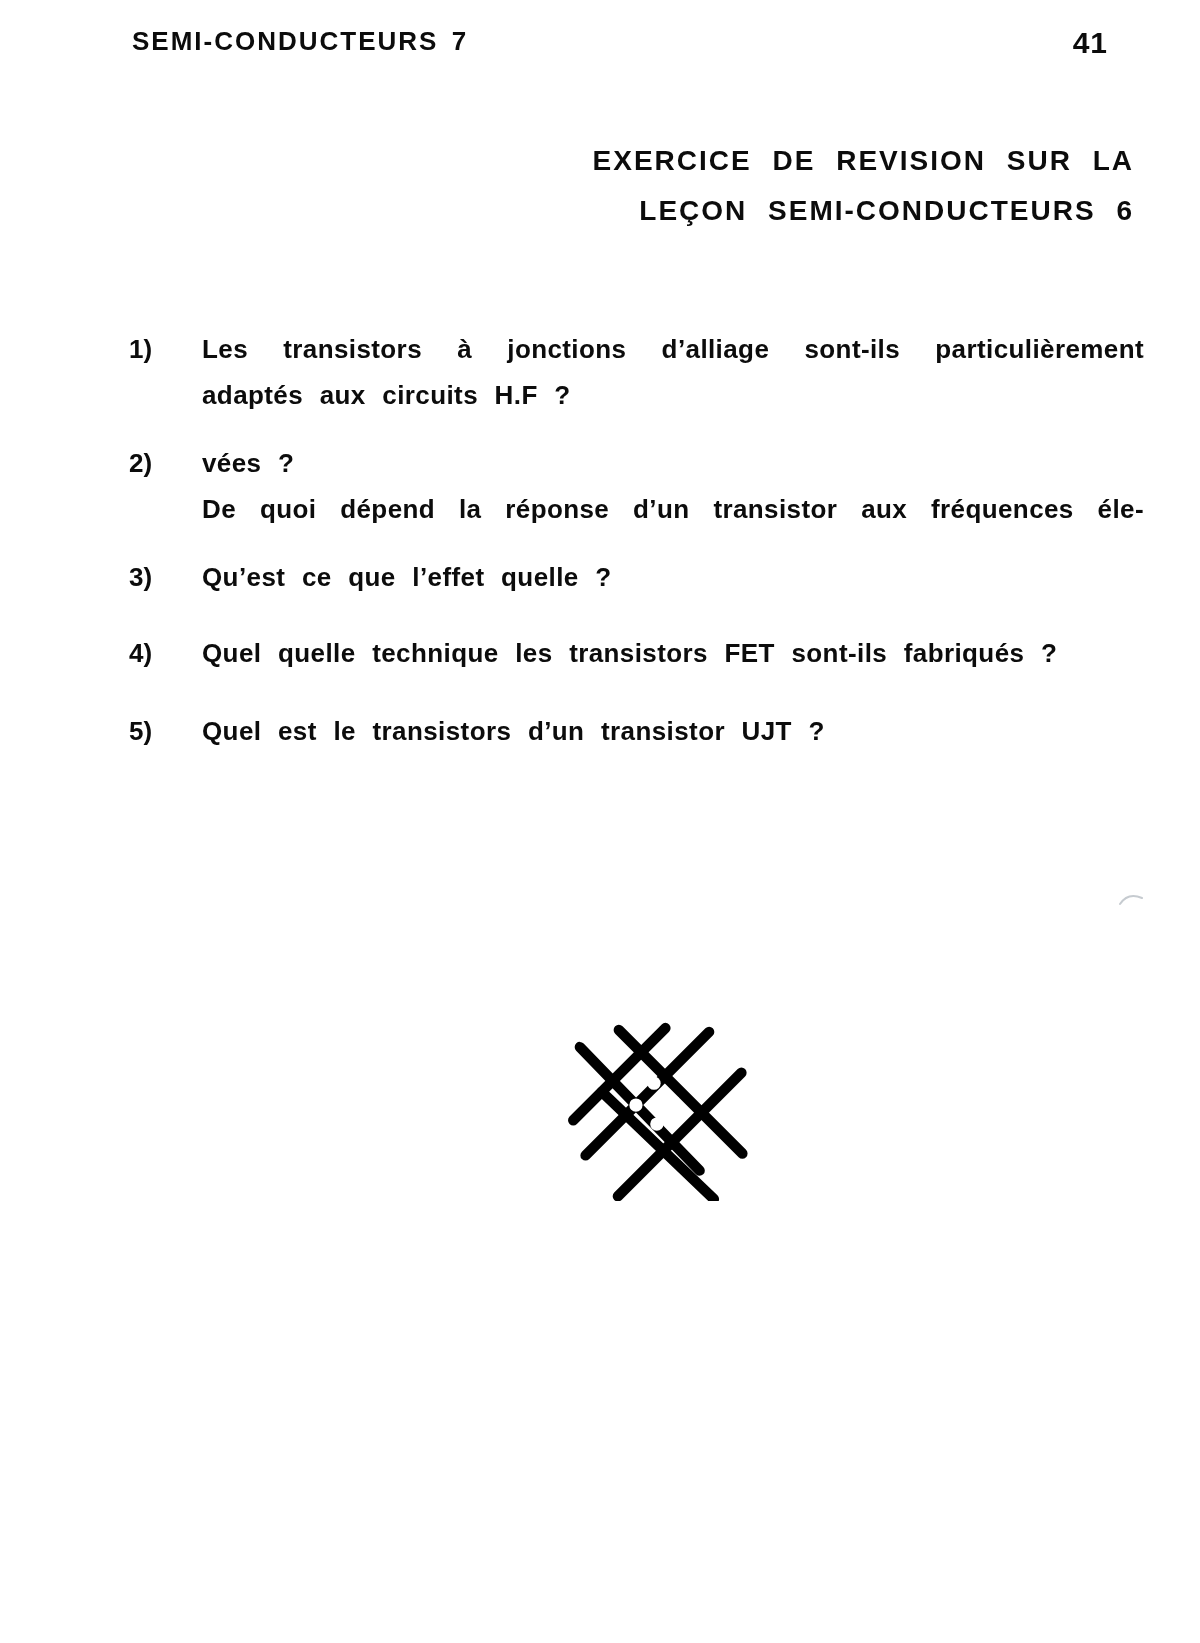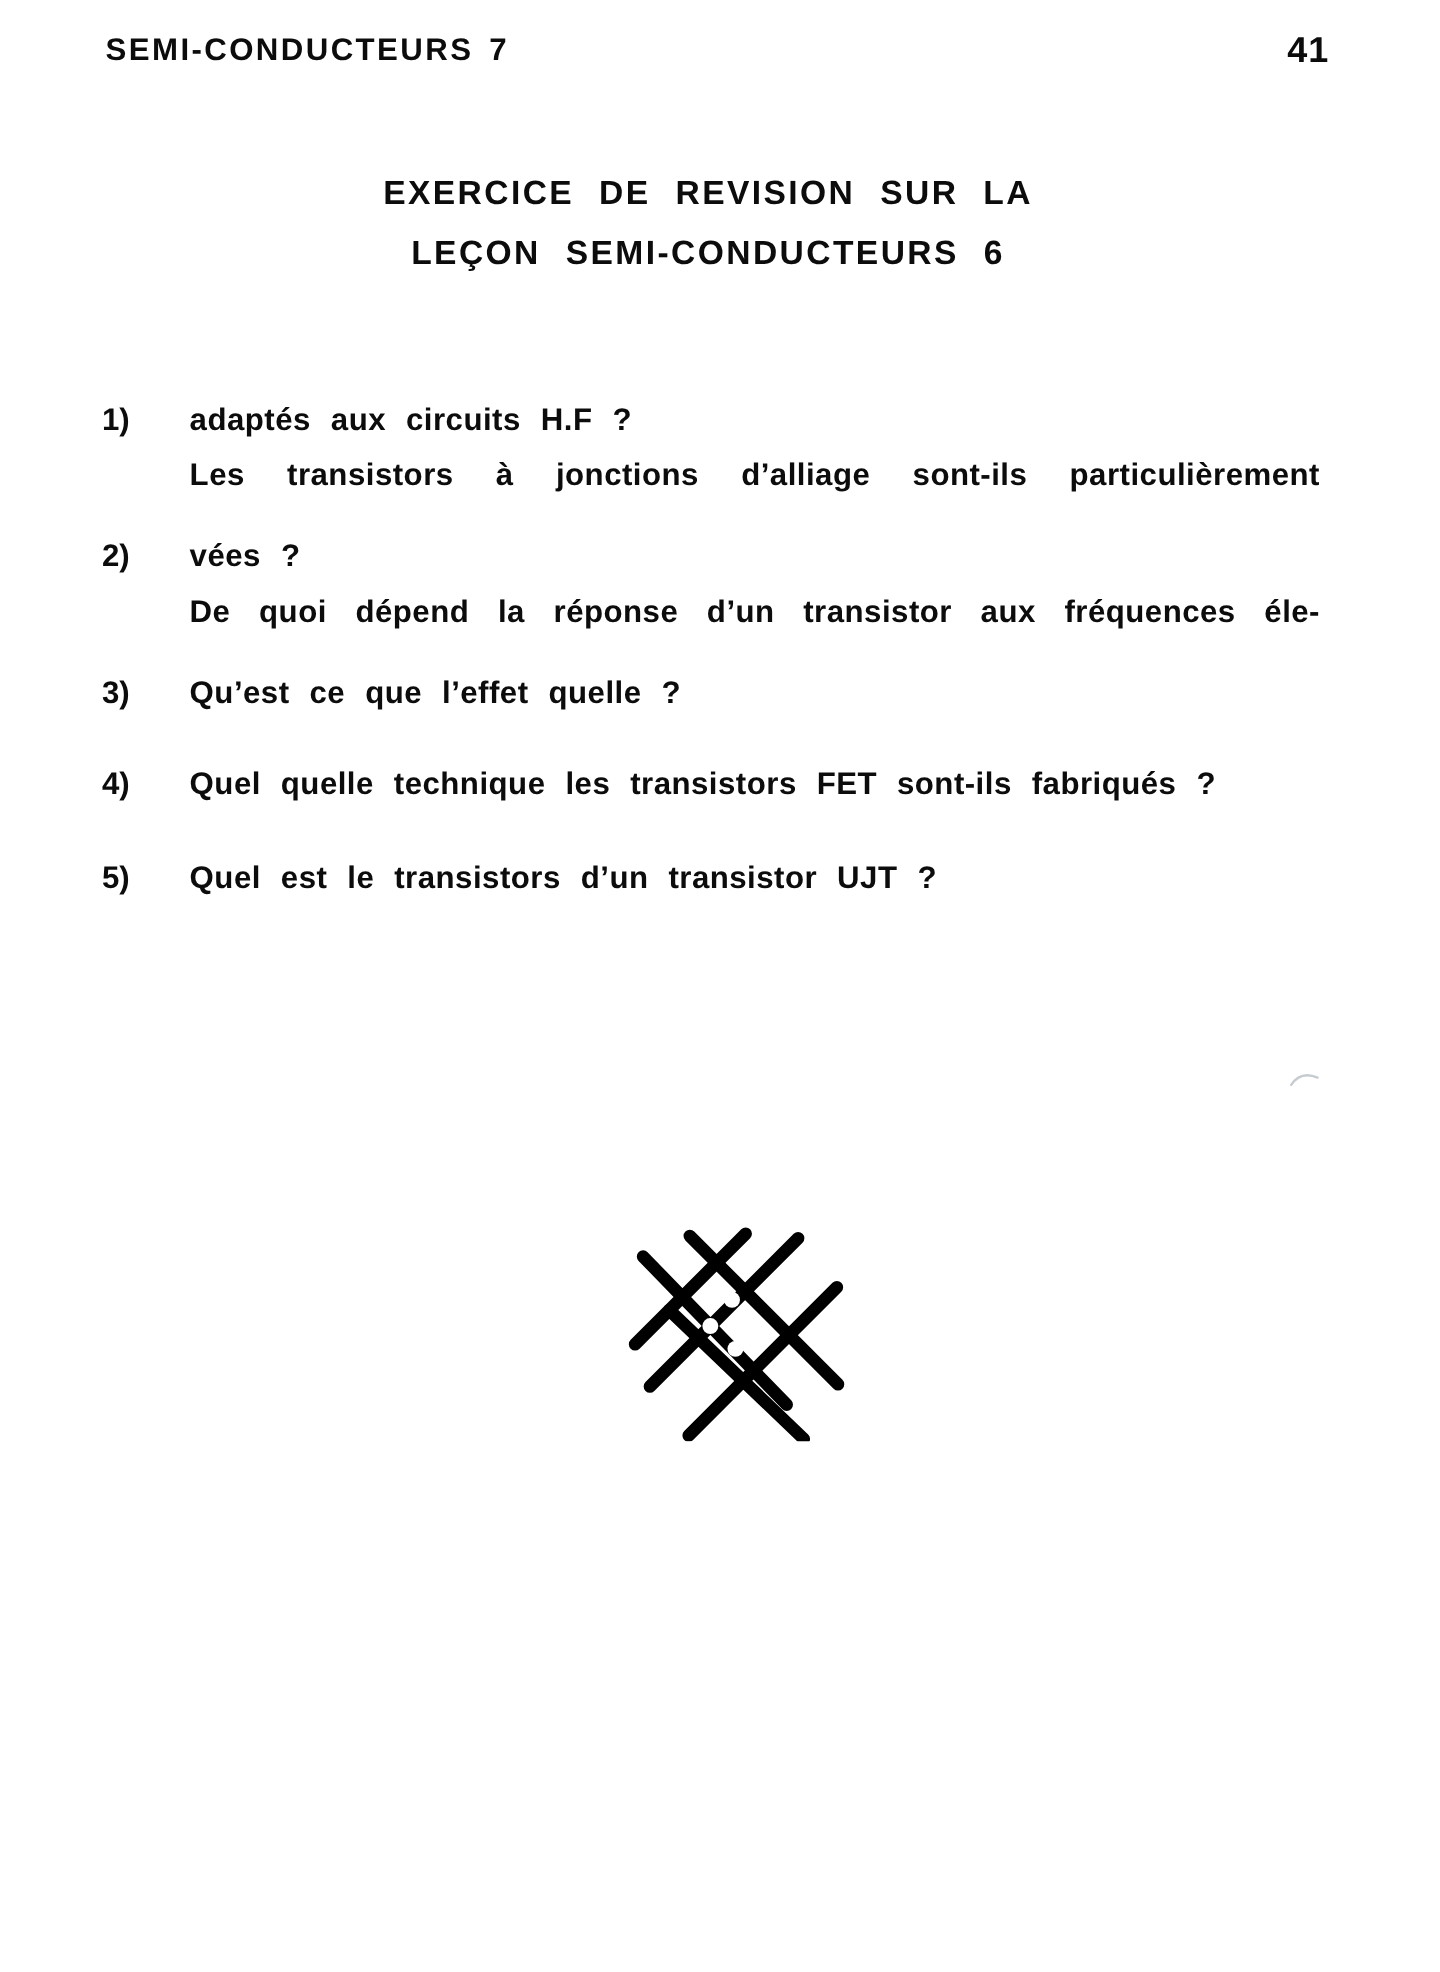--- a/index.html
+++ b/index.html
@@ -3,33 +3,33 @@
 <meta charset="utf-8">
 <style>
   html,body{margin:0;padding:0;}
   body{
     width:1200px;height:1643px;position:relative;
     background:#ffffff;overflow:hidden;
     font-family:"Liberation Sans","DejaVu Sans",sans-serif;
     color:#0c0c0c;
     -webkit-font-smoothing:antialiased;
   }
-  .page{position:absolute;inset:0;}
+  .page{position:absolute;inset:0;margin-left:44px;}
   .header-left{
     position:absolute;left:88px;top:26px;
     font-size:26px;font-weight:700;letter-spacing:2px;word-spacing:4px;
     white-space:nowrap;
   }
   .page-number{
     position:absolute;right:92px;top:26px;
     font-size:30px;font-weight:700;letter-spacing:1px;
   }
   .title-block{
     position:absolute;left:90px;top:136px;width:1000px;
-    text-align:center;
+    text-align:right;
   }
   .title-line{
     font-size:28px;font-weight:700;line-height:50px;
     letter-spacing:2px;word-spacing:11px;white-space:nowrap;
   }
   .q{
     position:absolute;left:85px;width:1015px;
     display:flex;align-items:flex-start;
   }
   .qnum{
@@ -57,22 +57,22 @@
   <div class="page-number">41</div>
 
   <div class="title-block">
     <div class="title-line">EXERCICE DE REVISION SUR LA</div>
     <div class="title-line">LEÇON SEMI-CONDUCTEURS 6</div>
   </div>
 
   <div class="q" style="top:326px">
     <span class="qnum">1)</span>
     <div class="qtext">
+      <div class="qline jline">Les transistors à jonctions d’alliage sont-ils particulièrement</div>
       <div class="qline">adaptés aux circuits H.F ?</div>
-      <div class="qline jline">Les transistors à jonctions d’alliage sont-ils particulièrement</div>
     </div>
   </div>
 
   <div class="q" style="top:440px">
     <span class="qnum">2)</span>
     <div class="qtext">
       <div class="qline">vées ?</div>
       <div class="qline jline">De quoi dépend la réponse d’un transistor aux fréquences éle-</div>
     </div>
   </div>

